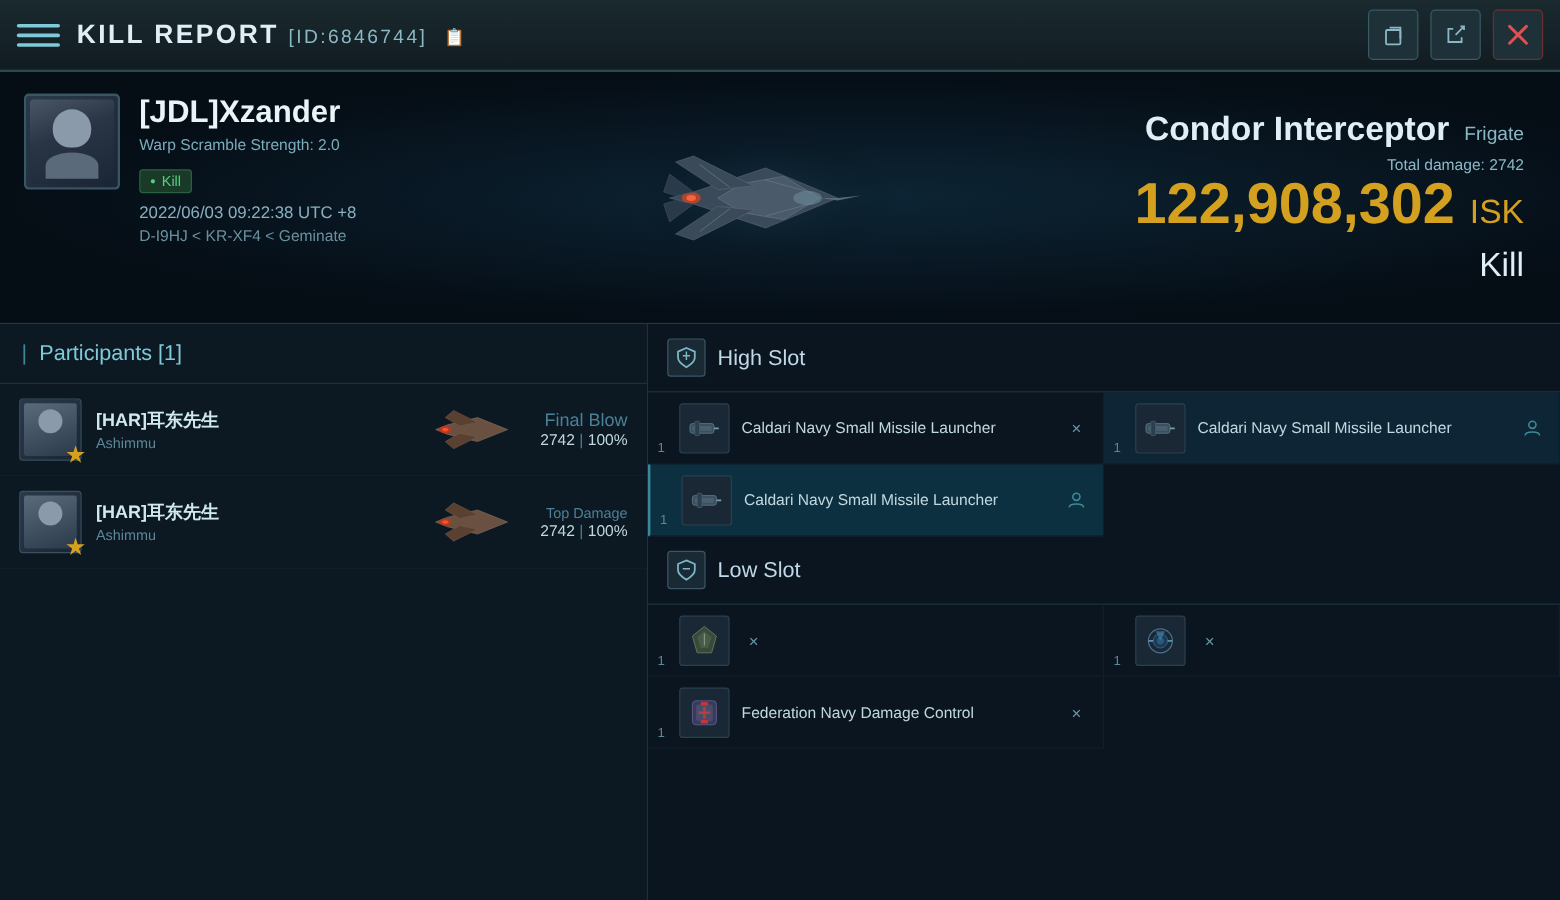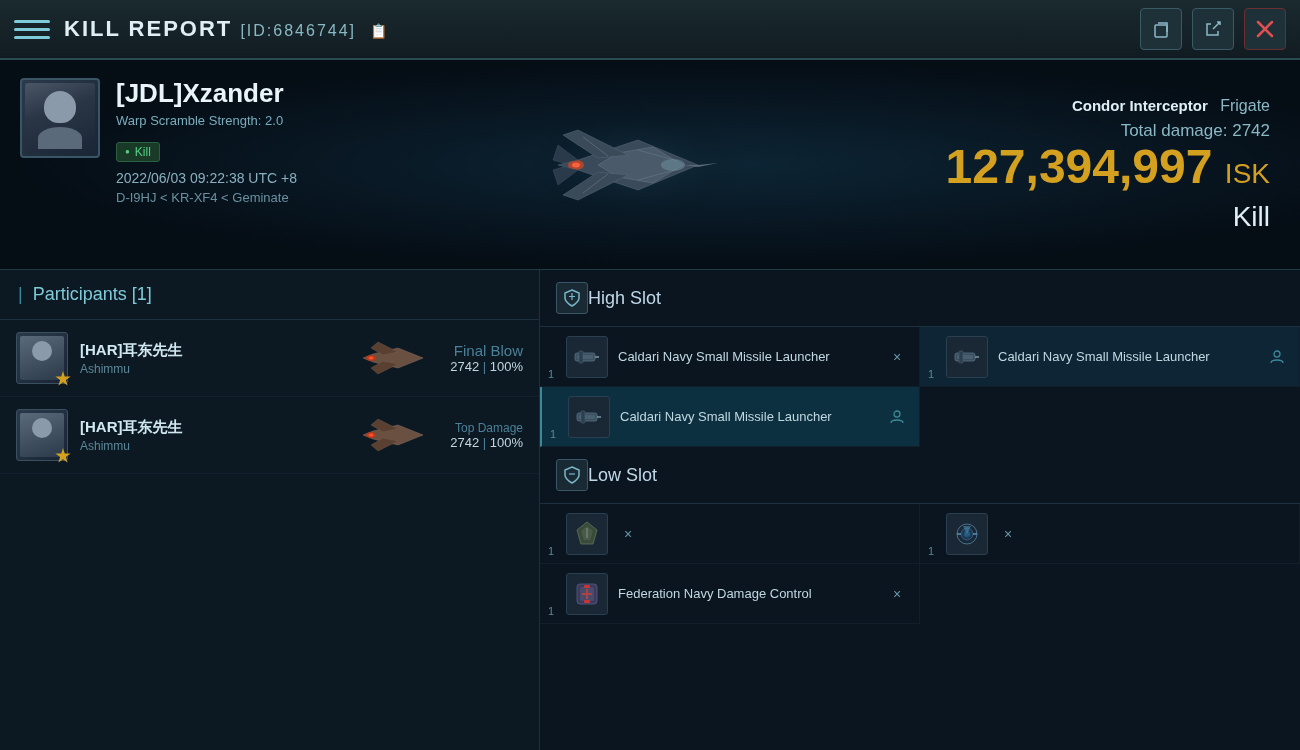--- a/index.html
+++ b/index.html
@@ -187,32 +187,32 @@
       min-width: 320px;
       padding: 20px 30px 20px 20px;
       text-align: right;
       position: relative;
       z-index: 1;
       display: flex;
       flex-direction: column;
       justify-content: center;
     }
     .ship-type-name {
-      font-size: 15px;
+      font-size: 28px;
       color: #e0eff5;
       font-weight: 600;
     }
     .ship-type-class {
       font-size: 16px;
       color: #8ab8c5;
       font-weight: 400;
       margin-left: 8px;
     }
     .total-damage {
-      font-size: 17px;
+      font-size: 13px;
       color: #8ab8c5;
       margin: 6px 0 2px;
     }
     .isk-value {
       font-size: 48px;
       font-weight: 700;
       color: #d4a020;
       line-height: 1;
     }
     .isk-label {
@@ -331,20 +331,21 @@
       overflow-y: auto;
       background: #0a1520;
     }
     .equip-section-header {
       display: flex;
       align-items: center;
       padding: 12px 16px;
       font-size: 18px;
       color: #c0d8e8;
       border-bottom: 1px solid #1e3040;
+      gap: 10px;
     }
     .equip-icon {
       width: 32px;
       height: 32px;
       border: 1px solid #3a5565;
       border-radius: 3px;
       background: #1a2a35;
       display: flex;
       align-items: center;
       justify-content: center;
@@ -508,21 +509,21 @@
   <div class="kill-stats">
     <div>
       <span class="ship-type-name">Condor Interceptor</span>
       <span class="ship-type-class">Frigate</span>
     </div>
     <div class="total-damage">
       <span>Total damage:</span>
       <span>2742</span>
     </div>
     <div>
-      <span class="isk-value">127,394,997</span>
+      <span class="isk-value">122,908,302</span>
       <span class="isk-label">ISK</span>
     </div>
     <div class="kill-type-label">Kill</div>
   </div>
 </div>
 
 <div class="main-content">
 
   <div class="participants-panel">
     <div class="panel-header">

